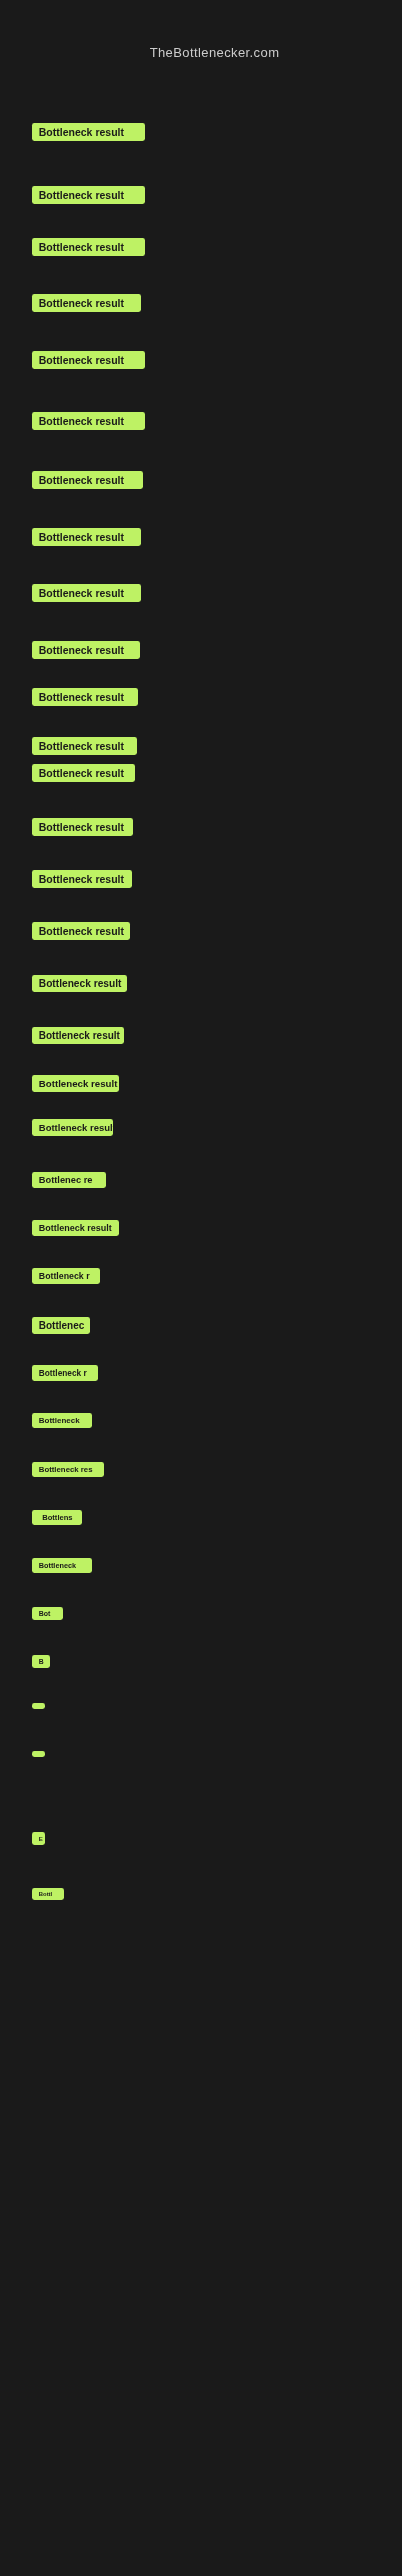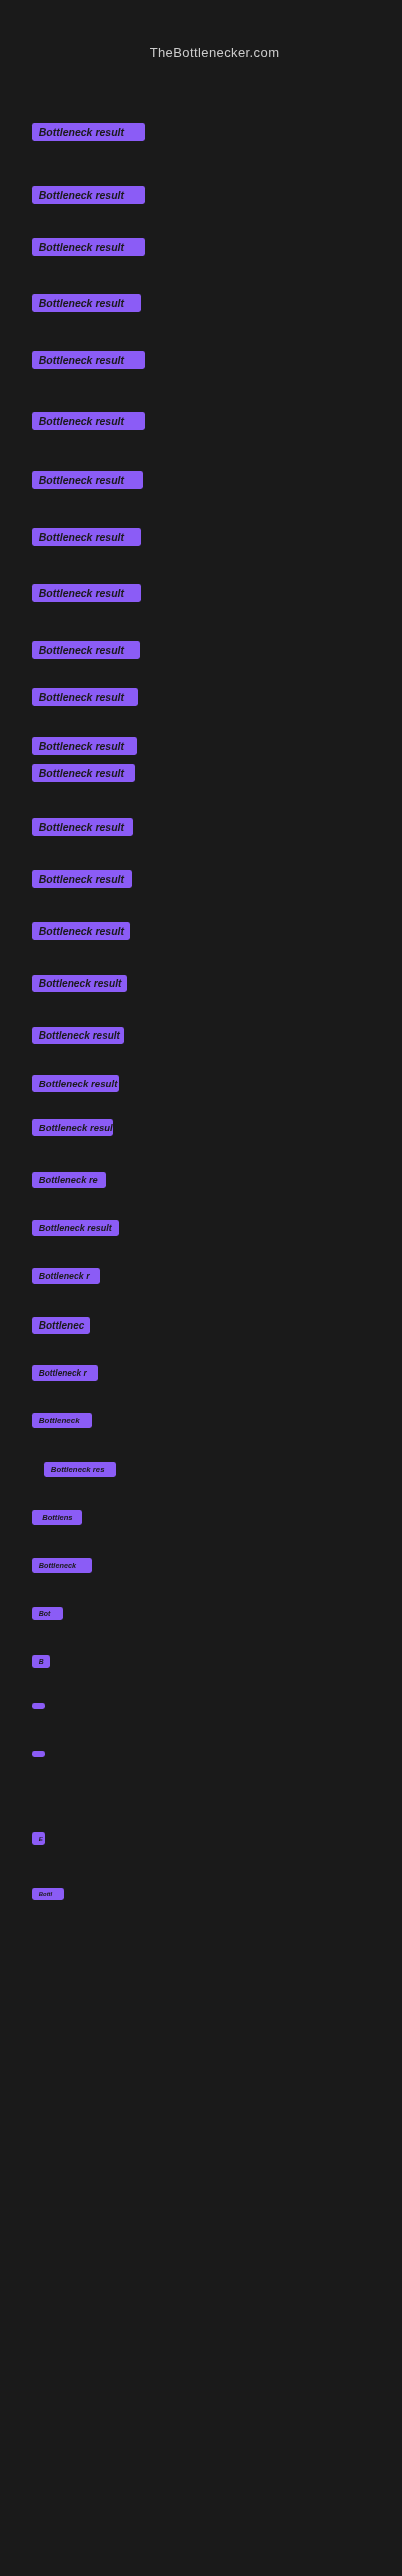--- a/index.html
+++ b/index.html
@@ -16,29 +16,28 @@
     }
     .site-title {
       text-align: center;
       color: #cccccc;
       font-size: 13px;
       padding: 6.4px 0 3.2px 0;
       letter-spacing: 0.4px;
     }
     .bottleneck-badge {
       display: inline-block;
-      background-color: #8b5cf6;
+      background-color: #bef264;
       color: #1a1a1a;
       font-size: 10.5px;
       font-weight: bold;
       padding: 3.2px 6.4px;
       border-radius: 2.4px;
       white-space: nowrap;
       overflow: hidden;
-      font-style: italic;
     }
   </style>
 </head>
 <body>
 
 <div>
   <div class="site-title">TheBottlenecker.com</div>
 </div>
 
 <div id="badges-container" style="position: relative; width: 403px; height: 2576px;">
@@ -55,27 +54,27 @@
     <div class="bottleneck-badge" style="position: absolute; top: 611px; left: 6.4px; max-width: 106px; width: 106px; font-size: 10.5px;">Bottleneck result</div>
     <div class="bottleneck-badge" style="position: absolute; top: 660px; left: 6.4px; max-width: 105px; width: 105px; font-size: 10.5px;">Bottleneck result</div>
     <div class="bottleneck-badge" style="position: absolute; top: 687px; left: 6.4px; max-width: 103px; width: 103px; font-size: 10.5px;">Bottleneck result</div>
     <div class="bottleneck-badge" style="position: absolute; top: 741px; left: 6.4px; max-width: 101px; width: 101px; font-size: 10.5px;">Bottleneck result</div>
     <div class="bottleneck-badge" style="position: absolute; top: 793px; left: 6.4px; max-width: 100px; width: 100px; font-size: 10.5px;">Bottleneck result</div>
     <div class="bottleneck-badge" style="position: absolute; top: 845px; left: 6.4px; max-width: 98px; width: 98px; font-size: 10.5px;">Bottleneck result</div>
     <div class="bottleneck-badge" style="position: absolute; top: 898px; left: 6.4px; max-width: 95px; width: 95px; font-size: 10.2px;">Bottleneck result</div>
     <div class="bottleneck-badge" style="position: absolute; top: 950px; left: 6.4px; max-width: 92px; width: 92px; font-size: 10px;">Bottleneck result</div>
     <div class="bottleneck-badge" style="position: absolute; top: 998px; left: 6.4px; max-width: 87px; width: 87px; font-size: 9.7px;">Bottleneck result</div>
     <div class="bottleneck-badge" style="position: absolute; top: 1042px; left: 6.4px; max-width: 81px; width: 81px; font-size: 9.5px;">Bottleneck result</div>
-    <div class="bottleneck-badge" style="position: absolute; top: 1095px; left: 6.4px; max-width: 74px; width: 74px; font-size: 9.3px;">Bottleneck re</div>
+    <div class="bottleneck-badge" style="position: absolute; top: 1095px; left: 6.4px; max-width: 74px; width: 74px; font-size: 9.3px;">Bottlenec re</div>
     <div class="bottleneck-badge" style="position: absolute; top: 1143px; left: 6.4px; max-width: 87px; width: 87px; font-size: 9px;">Bottleneck result</div>
     <div class="bottleneck-badge" style="position: absolute; top: 1191px; left: 6.4px; max-width: 68px; width: 68px; font-size: 8.8px;">Bottleneck r</div>
     <div class="bottleneck-badge" style="position: absolute; top: 1240px; left: 6.4px; max-width: 58px; width: 58px; font-size: 10px;">Bottlenec</div>
     <div class="bottleneck-badge" style="position: absolute; top: 1288px; left: 6.4px; max-width: 66px; width: 66px; font-size: 8.3px;">Bottleneck r</div>
     <div class="bottleneck-badge" style="position: absolute; top: 1336px; left: 6.4px; max-width: 60px; width: 60px; font-size: 8px;">Bottleneck</div>
-    <div class="bottleneck-badge" style="position: absolute; top: 1385px; left: 6.4px; max-width: 72px; width: 80px; font-size: 7.8px; margin-left: 12px;">Bottleneck res</div>
+    <div class="bottleneck-badge" style="position: absolute; top: 1385px; left: 6.4px; max-width: 72px; width: 80px; font-size: 7.8px;">Bottleneck res</div>
     <div class="bottleneck-badge" style="position: absolute; top: 1433px; left: 6.4px; max-width: 50px; width: 50px; font-size: 7.6px; text-align: center;">Bottlens</div>
     <div class="bottleneck-badge" style="position: absolute; top: 1481px; left: 6.4px; max-width: 60px; width: 60px; font-size: 7.3px;">Bottleneck</div>
     <div class="bottleneck-badge" style="position: absolute; top: 1530px; left: 6.4px; max-width: 31px; width: 31px; font-size: 7px;">Bot</div>
     <div class="bottleneck-badge" style="position: absolute; top: 1578px; left: 6.4px; max-width: 17.7px; width: 17.7px; font-size: 6.8px;">B</div>
     <div class="bottleneck-badge" style="position: absolute; top: 1626px; left: 6.4px; max-width: 8px; width: 8px; font-size: 6.6px;"></div>
     <div class="bottleneck-badge" style="position: absolute; top: 1674px; left: 6.4px; max-width: 6.4px; width: 6.4px; font-size: 6.4px;"></div>
     <div class="bottleneck-badge" style="position: absolute; top: 1755px; left: 6.4px; max-width: 11.3px; width: 11.3px; font-size: 6.1px;">E</div>
     <div class="bottleneck-badge" style="position: absolute; top: 1811px; left: 6.4px; max-width: 32px; width: 32px; font-size: 5.9px;">Bottl</div>
   </div>
 

